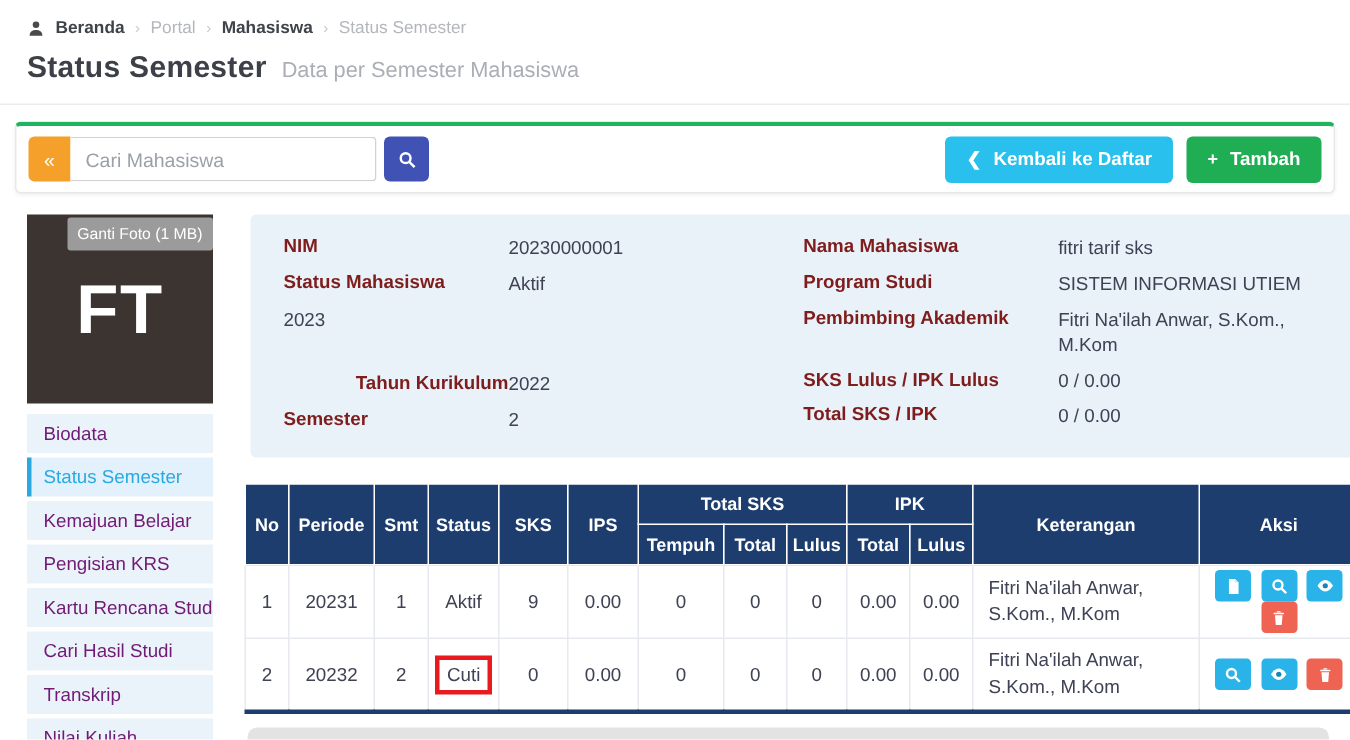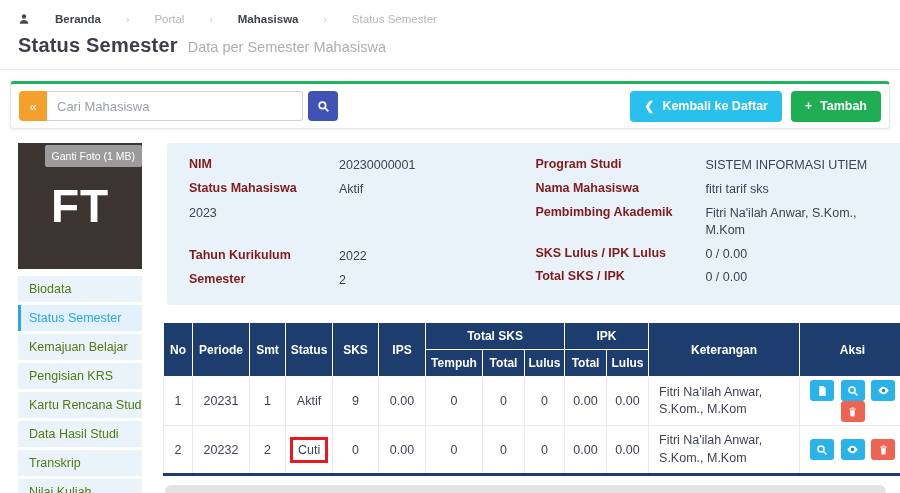--- a/index.html
+++ b/index.html
@@ -5,21 +5,21 @@
   * { box-sizing: border-box; }
   html,body { margin:0; padding:0; }
   body {
     width:900px; height:493px; overflow:hidden;
     background:#ffffff;
     font-family:"Liberation Sans", sans-serif;
     -webkit-font-smoothing:antialiased;
   }
 
   
-  .breadcrumb { display:flex; align-items:center; gap:25px; padding:13px 0 0 18px; font-size:11.5px;text-align:center; }
+  .breadcrumb { display:flex; align-items:center; gap:7px; padding:13px 0 0 18px; font-size:11.5px;text-align:center; }
   .bc-icon { width:12px; height:12px; display:inline-flex; }
   .bc-item { color:#b3b6bb; cursor:pointer; }
   .bc-item.bold { color:#3f434a; font-weight:bold; }
   .bc-sep { color:#c7cacd; font-size:10px; }
 
   
   .page-title-row { display:flex; align-items:baseline; gap:10px; padding:9px 0 0 18px; }
   .page-title { margin:0; font-size:20px; font-weight:bold; color:#3d4048; letter-spacing:.2px; }
   .page-subtitle { font-size:14.5px; color:#abaeb4; }
   .divider { border-bottom:1px solid #ececec; margin-top:12px; }
@@ -31,21 +31,21 @@
     box-shadow:0 1px 3px rgba(0,0,0,.07);
     display:flex; justify-content:space-between; align-items:center; padding:0 8px;
     background:#fff;
   }
   .toolbar-left { display:flex; align-items:center; }
   .btn-collapse {
     width:28px; height:30px; border:none; border-radius:4px 0 0 4px;
     background:#f5a02b; color:#fff; font-size:13px; cursor:pointer; line-height:1;
   }
   .search-input {
-    width:256px; height:30px; border:1px solid #d2d2d2; border-left:none; border-radius:0 3px 3px 0;
+    width:204px; height:30px; border:1px solid #d2d2d2; border-left:none; border-radius:0 3px 3px 0;
     padding:0 10px; font-size:13px; color:#3f4254; font-family:"Liberation Sans",sans-serif; outline:none;
   }
   .search-input::placeholder { color:#9ba1a9; }
   .btn-search {
     width:30px; height:30px; margin-left:5px; border:none; border-radius:4px;
     background:#4053b5; cursor:pointer; display:inline-flex; align-items:center; justify-content:center;
   }
   .toolbar-right { display:flex; align-items:center; gap:9px; }
   .btn-pill {
     height:31px; border:none; border-radius:4px; color:#fff; font-weight:bold;
@@ -64,35 +64,35 @@
     display:flex; align-items:center; justify-content:center;
   }
   .initials { color:#fff; font-size:46px; font-weight:800; letter-spacing:1px; }
   .ganti-foto {
     position:absolute; top:2px; right:0; background:#9b9b9b; color:#fff; border:none;
     font-size:10.5px; padding:5px 7px; border-radius:2px; cursor:pointer;
     font-family:"Liberation Sans",sans-serif;
   }
   .menu { margin-top:7px; display:flex; flex-direction:column; gap:3px; }
   .menu-item {
-    background:#ebf3fa; color:#4d7c0f; font-size:12.5px; padding:6px 4px 6px 11px; cursor:pointer;
+    background:#ebf3fa; color:#701a75; font-size:12.5px; padding:6px 4px 6px 11px; cursor:pointer;
     white-space:nowrap; overflow:hidden;
   }
   .menu-item.active { background:#e2f1fc; color:#2aa9e1; border-left:3px solid #2aa9e1; padding-left:8px; }
 
   .main { flex:1; margin-left:21px; margin-right:10px; }
 
   
   .info-panel {
     background:#e9f2f9; border-radius:4px; margin-left:4px; padding:14px 10px 10px 22px;
     display:flex; font-size:12.5px; min-height:128px;
   }
   .info-col { width:49%; }
   .info-row { display:flex; margin-bottom:7px; }
-  .info-row.gap { margin-top:26px; }
+  .info-row.gap { margin-top:26px;text-align:right; }
   .info-label { color:#7f1d1d; font-weight:bold; width:150px; flex-shrink:0; }
   .info-col.right .info-label { width:170px; }
   .info-value { color:#3f4254; max-width:185px; line-height:1.35; }
 
   
   table.sem {
     margin-top:17px; border-collapse:collapse; table-layout:fixed; width:726px;
     border-bottom:3px solid #1c3d6e; font-size:12.5px;
   }
   table.sem thead th {
@@ -168,21 +168,21 @@
     <div class="photo">
       <button class="ganti-foto">Ganti Foto (1 MB)</button>
       <span class="initials">FT</span>
     </div>
     <nav class="menu">
       <div class="menu-item">Biodata</div>
       <div class="menu-item active">Status Semester</div>
       <div class="menu-item">Kemajuan Belajar</div>
       <div class="menu-item">Pengisian KRS</div>
       <div class="menu-item">Kartu Rencana Studi</div>
-      <div class="menu-item">Data Hasil Studi</div>
+      <div class="menu-item">Cari Hasil Studi</div>
       <div class="menu-item">Transkrip</div>
       <div class="menu-item">Nilai Kuliah</div>
     </nav>
   </aside>
 
   <main class="main">
 
     <div class="info-panel">
       <div class="info-col">
         <div class="info-row">
@@ -200,26 +200,26 @@
             <span class="info-label">Tahun Kurikulum</span>
             <span class="info-value">2022</span>
           </div>
         <div class="info-row">
             <span class="info-label">Semester</span>
             <span class="info-value">2</span>
           </div>
       </div>
       <div class="info-col right">
         <div class="info-row">
+            <span class="info-label">Nama Mahasiswa</span>
+            <span class="info-value">fitri tarif sks</span>
+          </div>
+        <div class="info-row">
             <span class="info-label">Program Studi</span>
             <span class="info-value">SISTEM INFORMASI UTIEM</span>
-          </div>
-        <div class="info-row">
-            <span class="info-label">Nama Mahasiswa</span>
-            <span class="info-value">fitri tarif sks</span>
           </div>
         <div class="info-row">
             <span class="info-label">Pembimbing Akademik</span>
             <span class="info-value">Fitri Na'ilah Anwar, S.Kom., M.Kom</span>
           </div>
         <div class="info-row">
             <span class="info-label">SKS Lulus / IPK Lulus</span>
             <span class="info-value">0 / 0.00</span>
           </div>
         <div class="info-row">

